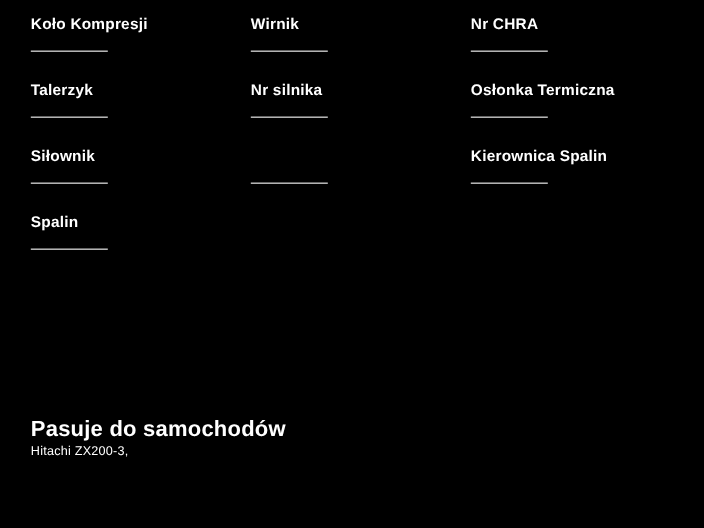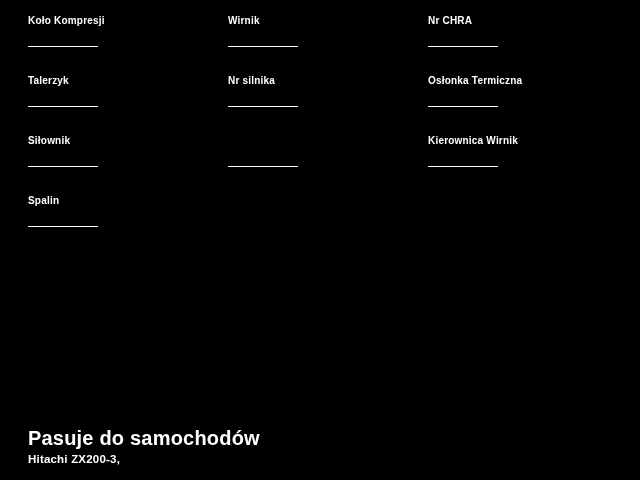--- a/index.html
+++ b/index.html
@@ -21,50 +21,49 @@
     top: 14px;
     width: 500px;
     display: grid;
     grid-template-columns: 200px 200px 100px;
     grid-auto-rows: 60px;
   }
   .spec-cell {
     position: relative;
   }
   .spec-label {
-    font-size: 10px;
+    font-size: 14px;
     font-weight: bold;
     letter-spacing: 0.2px;
     white-space: nowrap;
     line-height: 14px;
   }
   .spec-rule {
     position: absolute;
     top: 32px;
     left: 0;
     width: 70px;
     height: 1px;
     background: #ffffff;
   }
   .footer {
     position: absolute;
     left: 28px;
     top: 378px;
     width: 580px;
-    margin-top: 48px;
   }
   .footer-title {
     font-size: 20px;
     font-weight: bold;
     letter-spacing: 0.2px;
     line-height: 24px;
   }
   .footer-list {
     font-size: 11.5px;
-    font-weight: bold;
+    font-weight: normal;
     letter-spacing: 0.2px;
     line-height: 15px;
     margin-top: 2px;
   }
 </style>
 </head>
 <body>
 
 <div class="spec-grid">
 
@@ -102,21 +101,21 @@
   <div class="spec-cell">
     <div class="spec-label">Siłownik</div>
     <div class="spec-rule"></div>
   </div>
 
   <div class="spec-cell">
     <div class="spec-rule"></div>
   </div>
 
   <div class="spec-cell">
-    <div class="spec-label">Kierownica Wirnik</div>
+    <div class="spec-label">Kierownica Spalin</div>
     <div class="spec-rule"></div>
   </div>
 
 
   <div class="spec-cell">
     <div class="spec-label">Spalin</div>
     <div class="spec-rule"></div>
   </div>
 
 </div>

